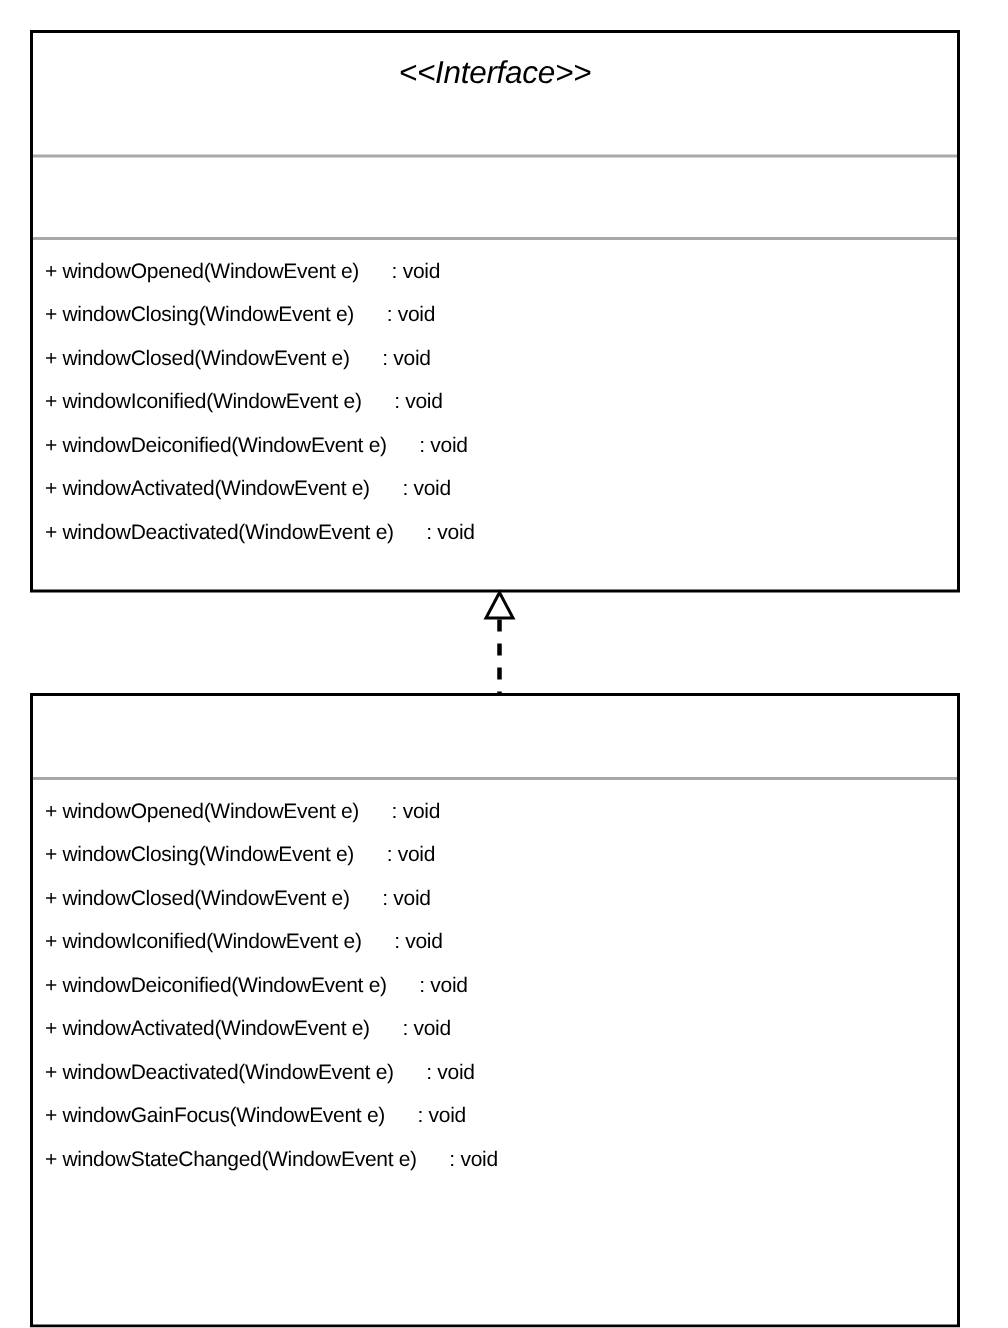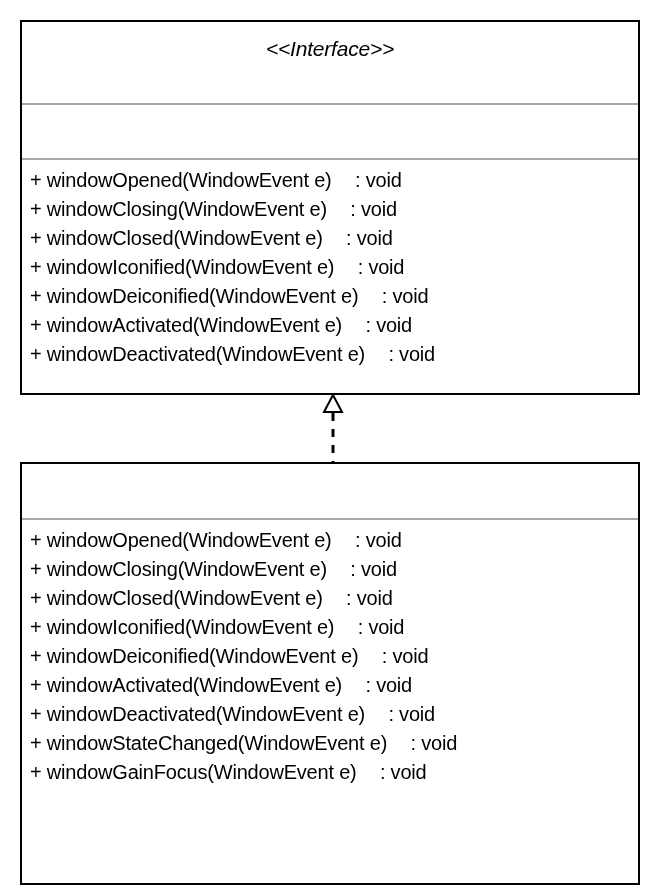--- a/index.html
+++ b/index.html
@@ -96,21 +96,21 @@
     box-sizing: border-box;
     padding: 6px 0 0 0;
   }
 
   .member-row {
     display: block;
     position: relative;
     height: 29px;
     line-height: 29px;
     white-space: nowrap;
-    font-size: 20px;
+    font-size: 14px;
     letter-spacing: -0.2px;
     padding-left: 8px;
   }
 
   .member-signature {
     display: inline-block;
   }
 
   .member-return {
     display: inline-block;
@@ -212,24 +212,24 @@
       </div>
       <div class="member-row">
         <span class="member-signature">+ windowActivated(WindowEvent e)</span>
         <span class="member-return">: void</span>
       </div>
       <div class="member-row">
         <span class="member-signature">+ windowDeactivated(WindowEvent e)</span>
         <span class="member-return">: void</span>
       </div>
       <div class="member-row">
+        <span class="member-signature">+ windowGainFocus(WindowEvent e)</span>
+        <span class="member-return">: void</span>
+      </div>
+      <div class="member-row">
         <span class="member-signature">+ windowStateChanged(WindowEvent e)</span>
-        <span class="member-return">: void</span>
-      </div>
-      <div class="member-row">
-        <span class="member-signature">+ windowGainFocus(WindowEvent e)</span>
         <span class="member-return">: void</span>
       </div>
 
     </div>
   </div>
 
 </div>
 
 </body></html>

